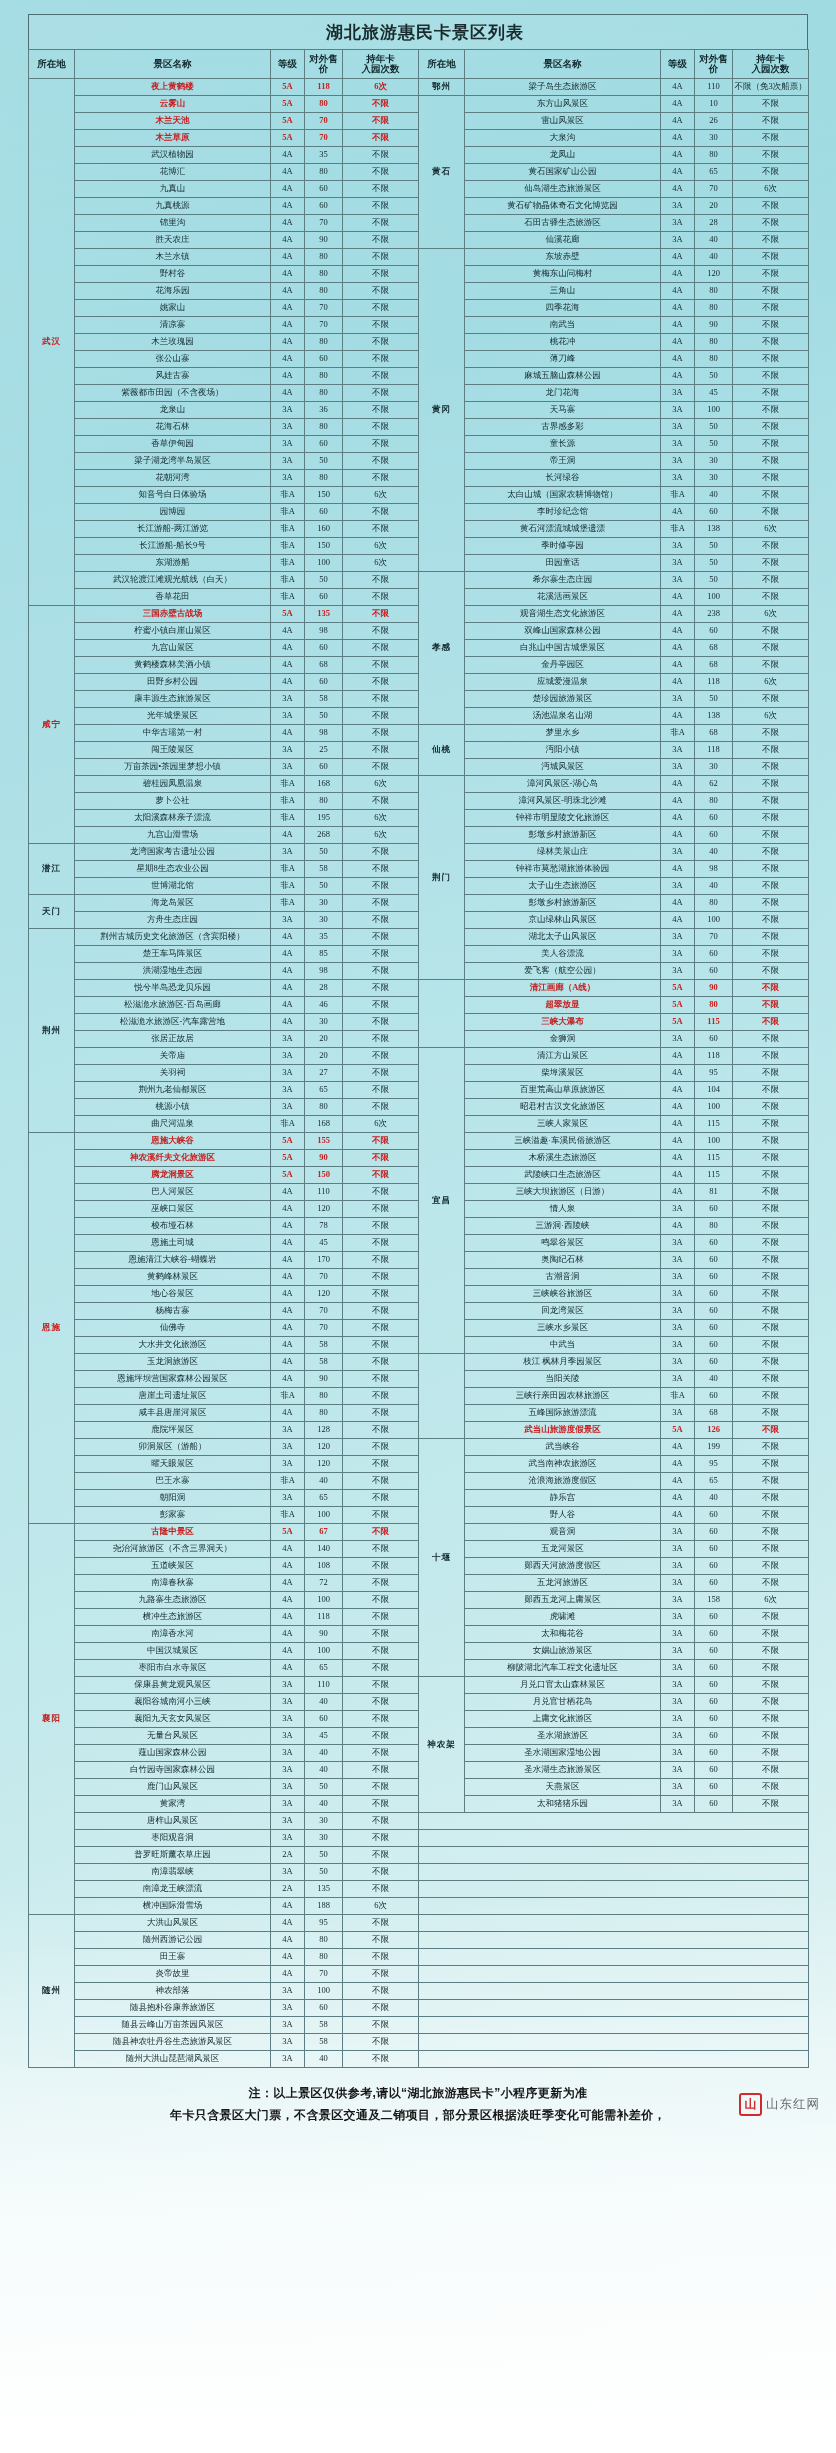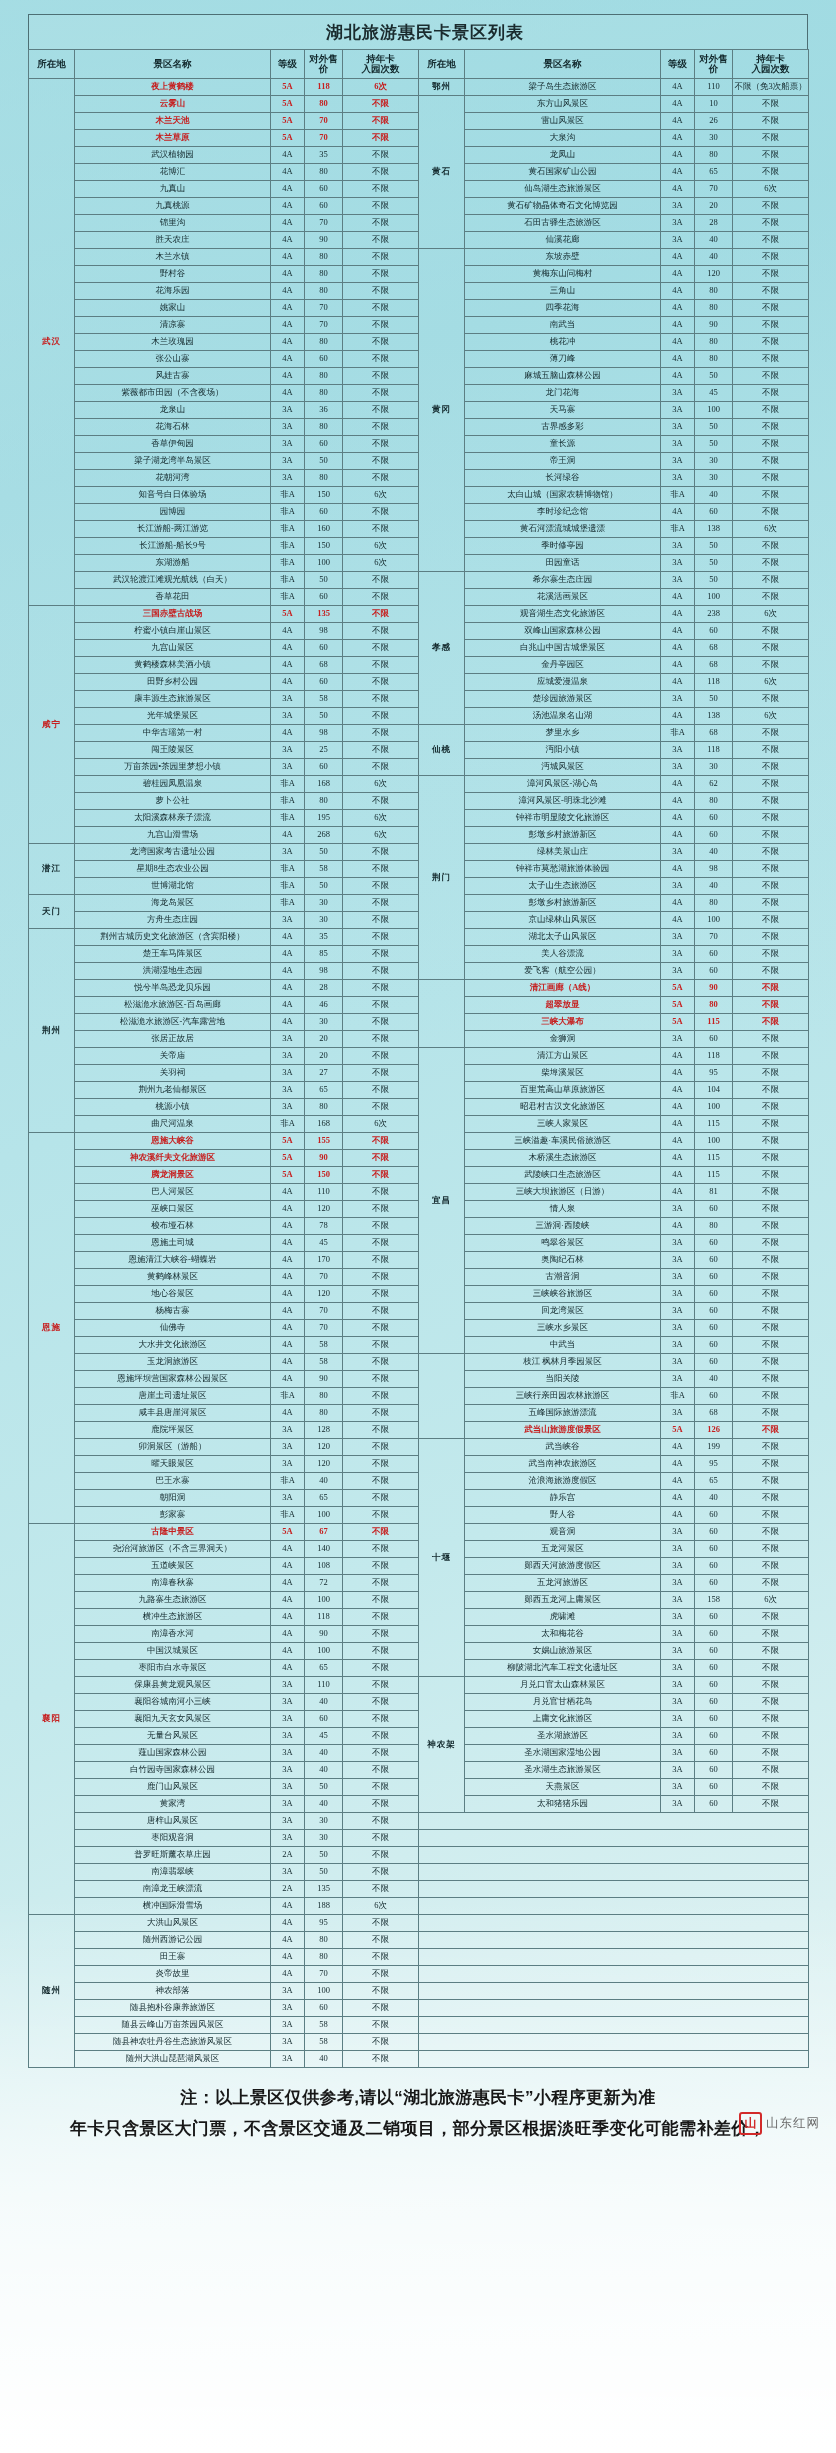--- a/index.html
+++ b/index.html
@@ -87,21 +87,21 @@
   td.two-line{white-space:normal;line-height:1.05;font-size:8.5px;}
   td.blank{border-left:1px solid #5c7e83;border-right:1px solid #5c7e83;}
 
   .footer{
     margin:14px 0 0 0;
     text-align:center;
     color:#171717;
     font-family:"Liberation Sans","DejaVu Sans",sans-serif;
   }
   .footer div{
-    font-size:17px;font-weight:bold;line-height:1.85;letter-spacing:.4px;
+    font-size:12px;font-weight:bold;line-height:1.85;letter-spacing:.4px;
   }
   .watermark{
     position:absolute;right:16px;bottom:10px;z-index:5;
     display:flex;align-items:center;gap:4px;
     font-family:"Liberation Sans","DejaVu Sans",sans-serif;
   }
   .wm-mark{
     width:19px;height:19px;border:2px solid #d22a2a;border-radius:3px;
     color:#d22a2a;font-size:12px;font-weight:bold;
     display:flex;align-items:center;justify-content:center;

